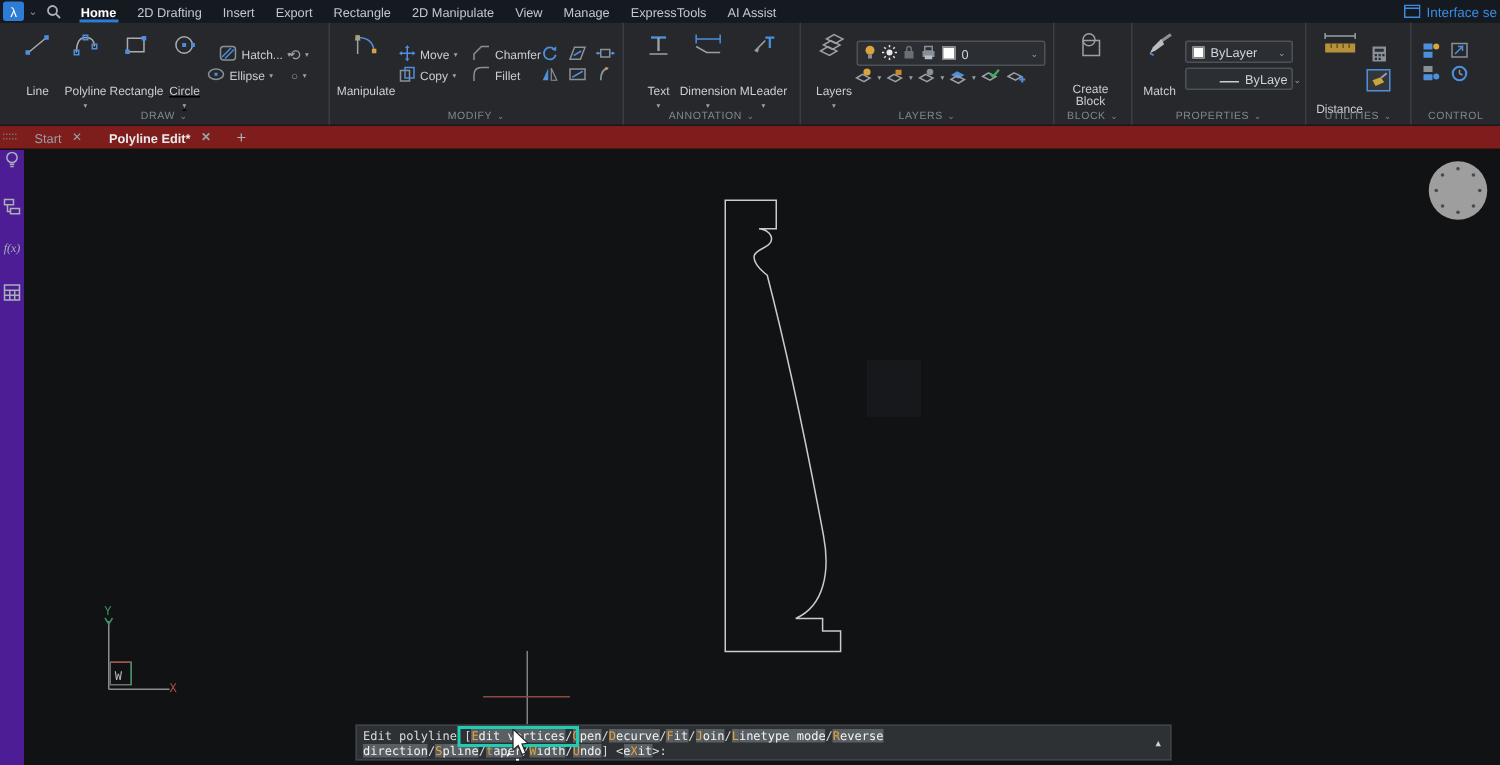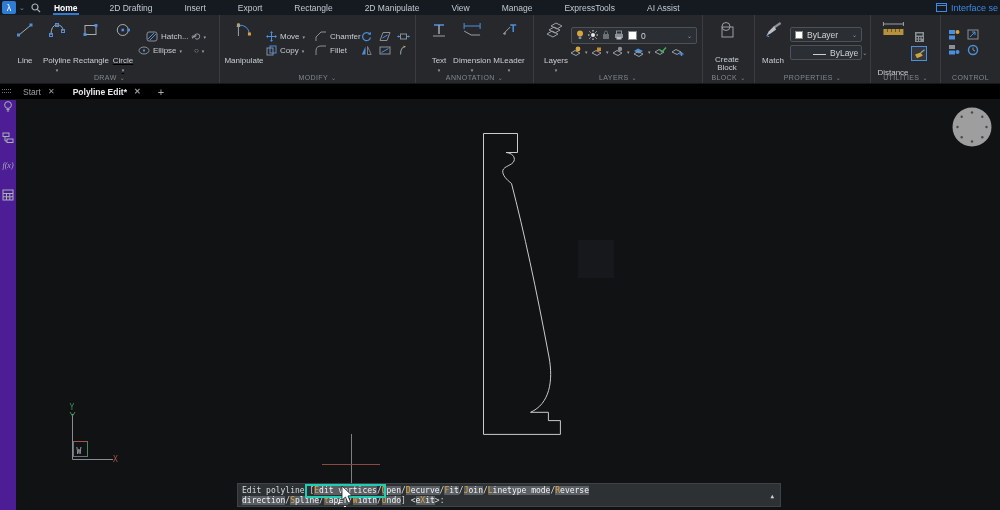--- a/index.html
+++ b/index.html
@@ -1,21 +1,21 @@
 <!DOCTYPE html>
 <html><head>
 <meta charset="utf-8">
 <style>
 *{margin:0;padding:0;box-sizing:border-box;}
 html,body{width:1000px;height:510px;overflow:hidden;background:#101214;font-family:"Liberation Sans",sans-serif;}
 
 .titlebar{position:relative;height:15px;background:#151a21;display:flex;align-items:center;z-index:5;}
 .applogo{width:14px;height:13px;margin-left:2px;background:#2e7cd6;border-radius:2px;color:#fff;font-size:9px;display:flex;align-items:center;justify-content:center;}
 .tb-chev{color:#8a9097;font-size:7px;margin:0 6px 0 3px;}
-.menus{display:flex;align-items:flex-start;height:100%;gap:18px;}
+.menus{display:flex;align-items:flex-start;height:100%;}
 .menu{color:#c3c9cf;font-size:8.5px;padding:0 7px;height:100%;display:flex;align-items:center;position:relative;}
 .menu.active{color:#fff;font-weight:bold;}
 .menu.active::after{content:"";position:absolute;left:6px;right:6px;bottom:0;height:2px;background:#2e7cd6;}
 .interface{position:absolute;right:2px;top:0;height:100%;display:flex;align-items:center;color:#3d8be0;font-size:9px;gap:4px;}
 
 .ribbon{position:relative;height:69px;background:#26282c;display:flex;z-index:4;border-bottom:1px solid #17191c;}
 .group{position:relative;flex:none;height:100%;border-right:1px solid #393d43;}
 .group:last-child{border-right:none;}
 .glabel{position:absolute;bottom:2px;left:0;width:100%;text-align:center;font-size:7px;color:#82888f;letter-spacing:.4px;white-space:nowrap;}
 .glabel .gchev{font-size:6px;margin-left:3px;color:#82888f;}
@@ -23,21 +23,21 @@
 .ticon{height:20px;display:flex;align-items:center;justify-content:center;}
 .tlabel{font-size:8px;color:#c9ced3;margin-top:16px;white-space:nowrap;text-align:center;}
 .tcaret{font-size:5px;color:#9aa0a6;margin-top:2px;}
 .smalltool{position:absolute;display:flex;align-items:center;gap:3px;height:13px;}
 .stlabel{font-size:8px;color:#c9ced3;white-space:nowrap;}
 .scaret{font-size:5px;color:#9aa0a6;}
 .combo{position:absolute;border:1px solid #4d5258;background:#2b2e33;border-radius:2px;display:flex;align-items:center;font-size:8.5px;color:#d2d6da;gap:4px;}
 .combo .cchev{margin-left:auto;font-size:6px;color:#9aa0a6;padding-right:4px;}
 .swatch{width:9px;height:9px;background:#fff;border:1px solid #888;}
 
-.tabbar{position:relative;height:16px;background:#000000;display:flex;align-items:center;z-index:4;border-bottom:1px solid #101214;}
+.tabbar{position:relative;height:16px;background:#7f1d1d;display:flex;align-items:center;z-index:4;border-bottom:1px solid #101214;}
 .grip{width:12px;height:6px;margin-left:2px;position:relative;}
 .grip i{position:absolute;width:1px;height:1px;background:#6b7076;box-shadow:2px 0 #6b7076,4px 0 #6b7076,6px 0 #6b7076,8px 0 #6b7076,0 3px #6b7076,2px 3px #6b7076,4px 3px #6b7076,6px 3px #6b7076,8px 3px #6b7076;}
 .tab{display:flex;align-items:center;gap:7px;padding:0 9px;height:100%;font-size:8.5px;color:#9aa0a6;}
 .tab.active{color:#e8eaec;font-weight:bold;}
 .tclose{font-size:8px;color:#9aa0a6;}
 .newtab{color:#aab0b6;font-size:11px;padding:0 8px;}
 
 .content{position:relative;height:410px;}
 .sidebar{position:absolute;left:0;top:0;width:16px;height:100%;background:#4c1d95;z-index:3;}
 .sidebar>span{position:absolute;left:50%;transform:translateX(-50%);display:flex;}

